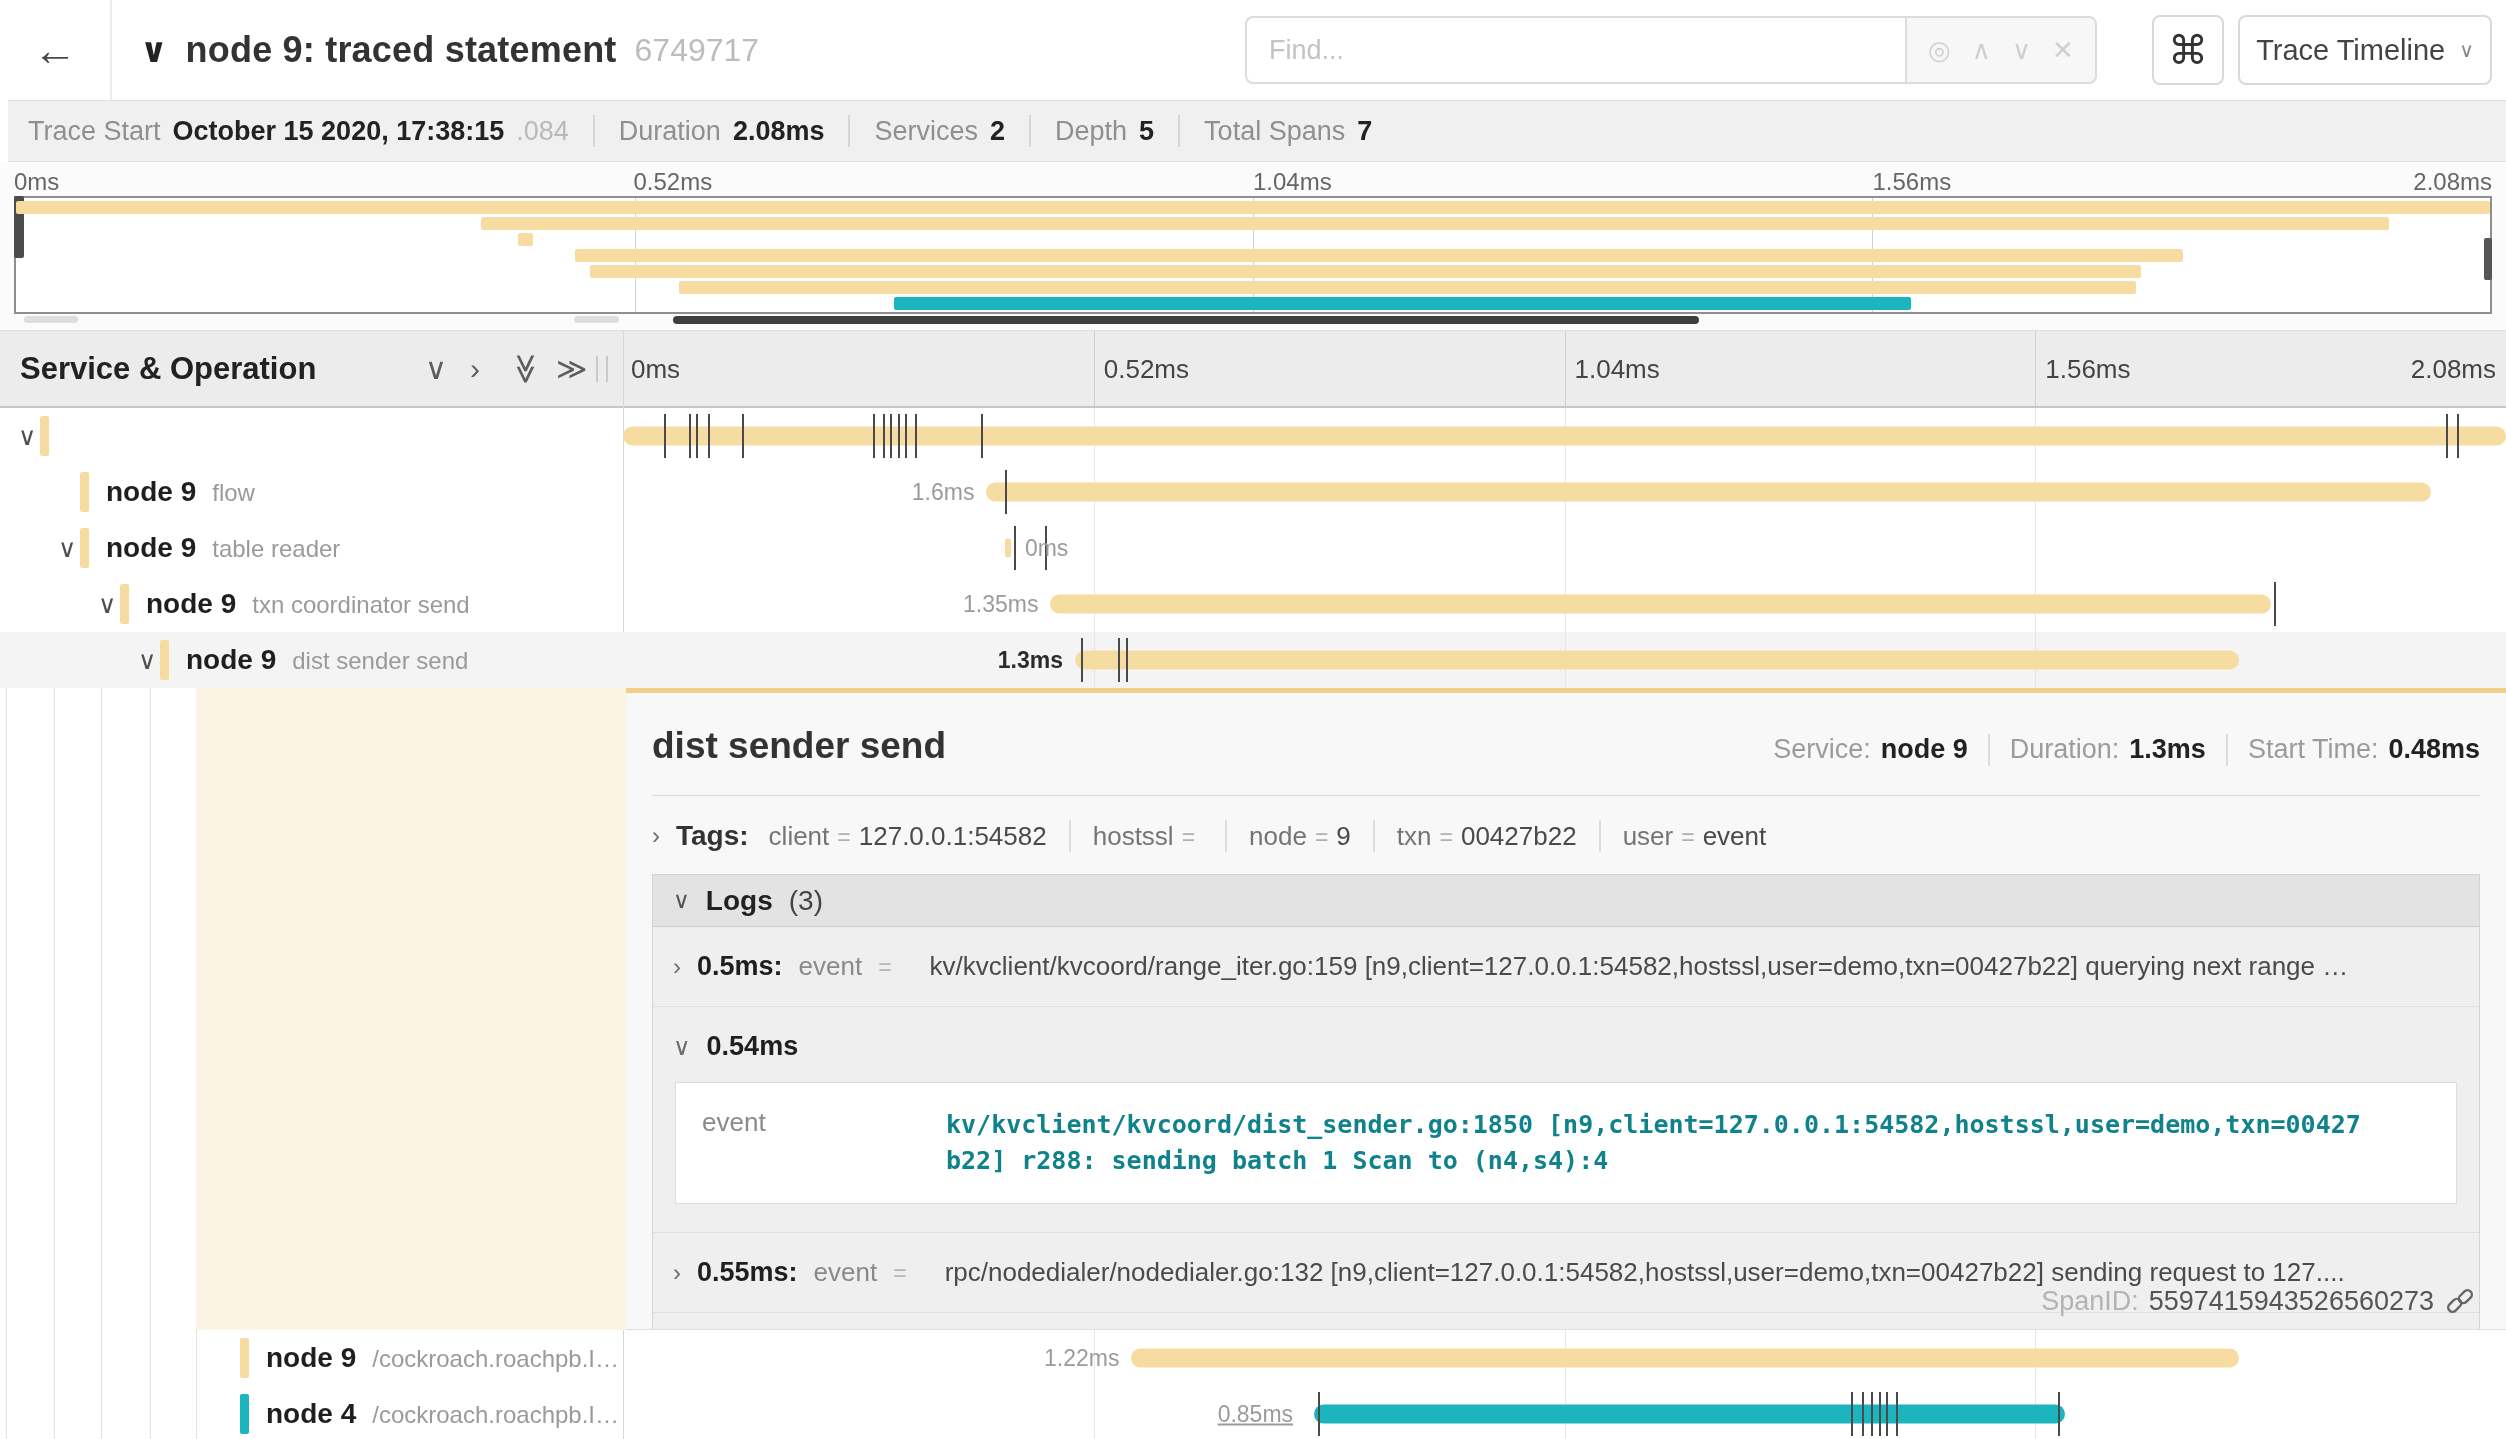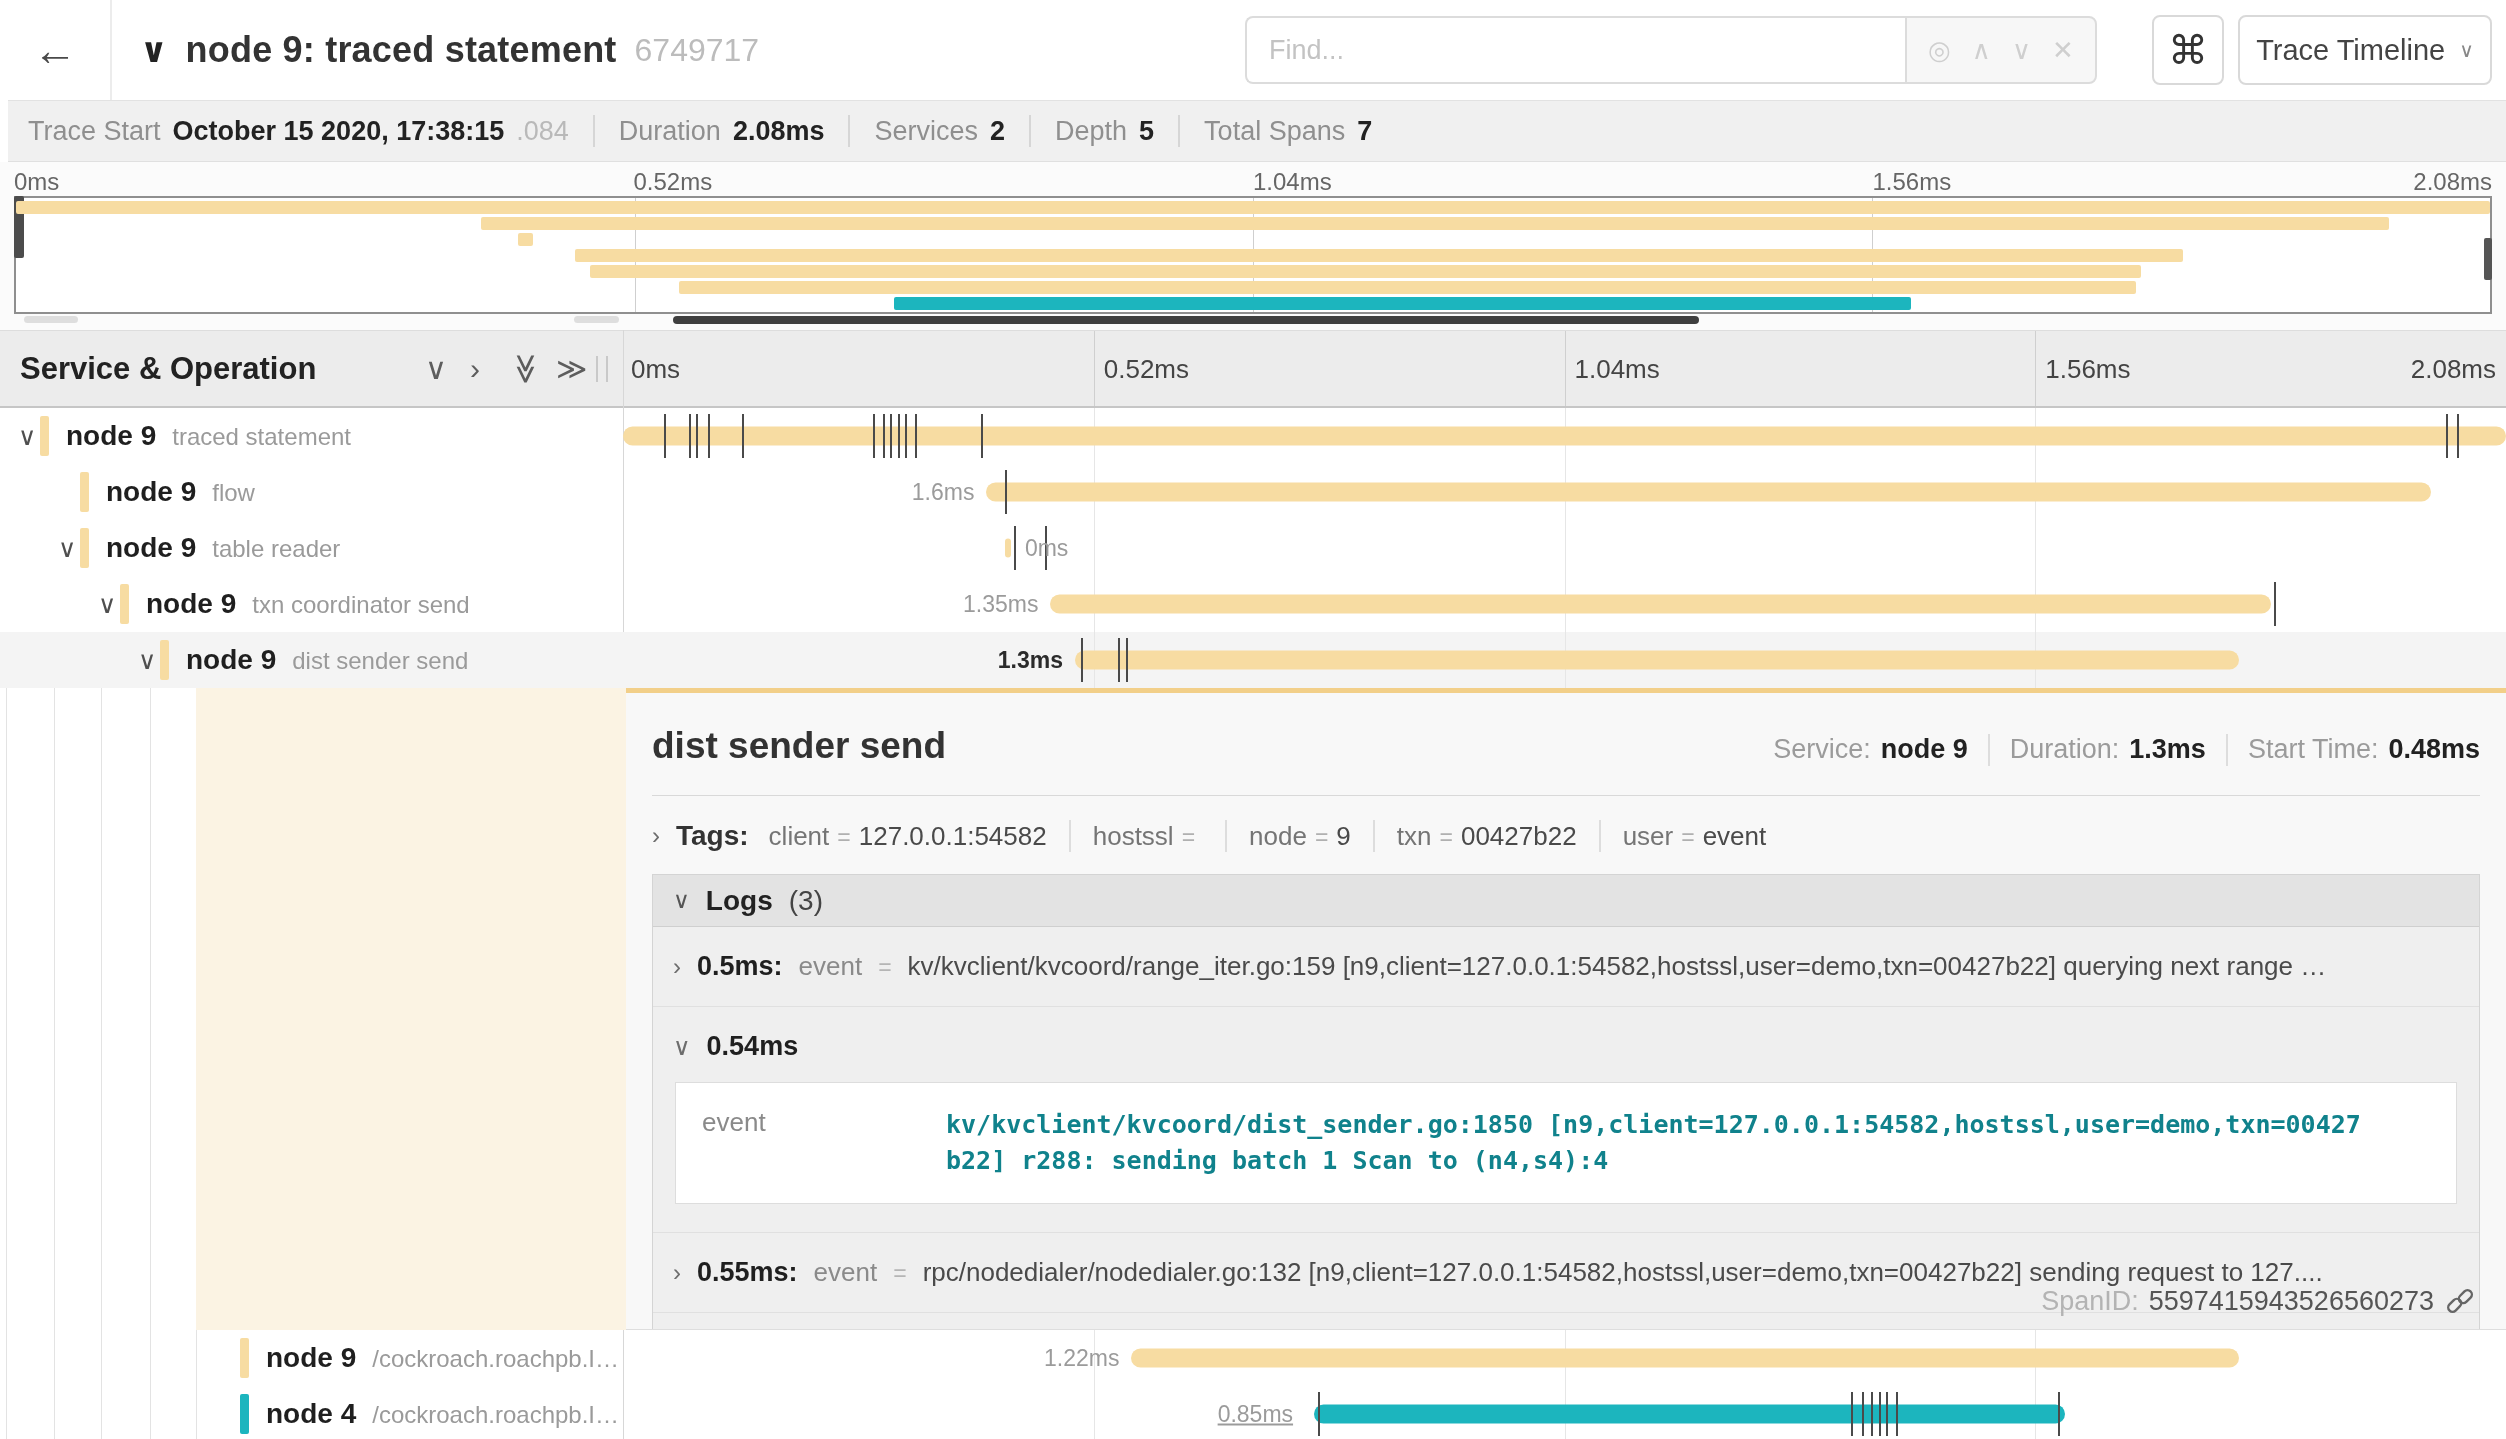--- a/index.html
+++ b/index.html
@@ -109,21 +109,21 @@
                padding:0 20px; gap:16px; cursor:pointer; }
   #logs-head .chev { font-size:23px; color:#555; }
   #logs-title { font-size:28px; font-weight:700; color:#222; }
   #logs-count { font-size:28px; color:#444; }
   .log-entry { border-bottom:1px solid #e0e0e0; padding:24px 20px; }
   .log-line { display:flex; align-items:baseline; gap:16px; overflow:hidden; cursor:pointer; }
   .log-chev { font-size:24px; color:#6d6d6d; flex:none; }
   .log-time { font-size:27px; font-weight:700; color:#1f1f1f; flex:none; }
   .log-key { font-size:26px; color:#8a8a8a; flex:none; }
   .log-eq { font-size:23px; color:#b5b5b5; flex:none; }
-  .log-summary { font-size:26px; color:#4a4a4a; white-space:nowrap; overflow:hidden; text-overflow:ellipsis; flex:1; }
+  .log-summary { font-size:26px; color:#4a4a4a; white-space:nowrap; overflow:hidden; text-overflow:ellipsis; flex:1;margin-left:22px; }
   .code-box { margin:20px 2px 4px 2px; background:#fff; border:1px solid #ddd; display:flex; padding:24px 26px; }
   .code-key { width:244px; flex:none; font-size:26px; color:#8a8a8a; }
   .code-val { width:1420px; font-family:"DejaVu Sans Mono","Liberation Mono",monospace; font-size:25px; font-weight:700;
               color:#10828c; line-height:36px; word-break:break-all; }
   #logs-foot { padding:16px 20px 22px 20px; font-size:23px; color:#9b9b9b; }
   #d-spanid { position:absolute; right:30px; bottom:12px; display:flex; align-items:center; gap:10px; }
   #spanid-label { font-size:27px; color:#b3b3b3; }
   #spanid-value { font-size:27px; color:#555; }
   #spanid-link { width:32px; height:32px; cursor:pointer; }
 </style>
@@ -235,21 +235,20 @@
       </div>
   </div>
 
   <div id="col-divider"></div>
 
   <div id="rows-top" class="rows-zone">
       <div class="srow">
         <div class="tree-cell">
           <span class="tchev" style="left: 18px;">∨</span>
           <div class="tmark" style="left: 40px; background: rgb(247, 220, 162);"></div>
-          <div class="tlabels" style="left: 66px;"><span class="tsvc">node 9</span><span class="topn">traced statement</span></div>
         </div>
         <div class="time-cell">
           <div class="grid-v" style="left: 25%;"></div>
           <div class="grid-v" style="left: 50%;"></div>
           <div class="grid-v" style="left: 75%;"></div>
           <div class="bar" style="left: 0%; width: 100%; background: rgb(247, 220, 162);"></div>
           <div class="btick" style="left: 2.2%;"></div>
           <div class="btick" style="left: 3.5%;"></div>
           <div class="btick" style="left: 3.9%;"></div>
           <div class="btick" style="left: 4.5%;"></div>

